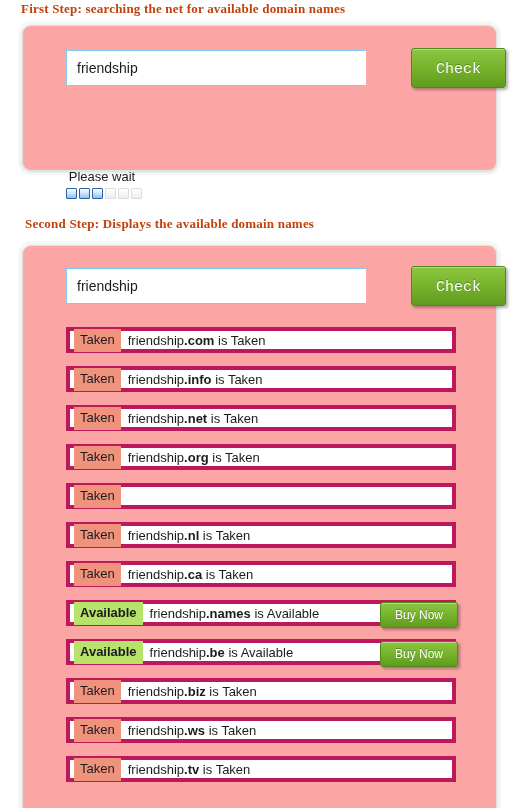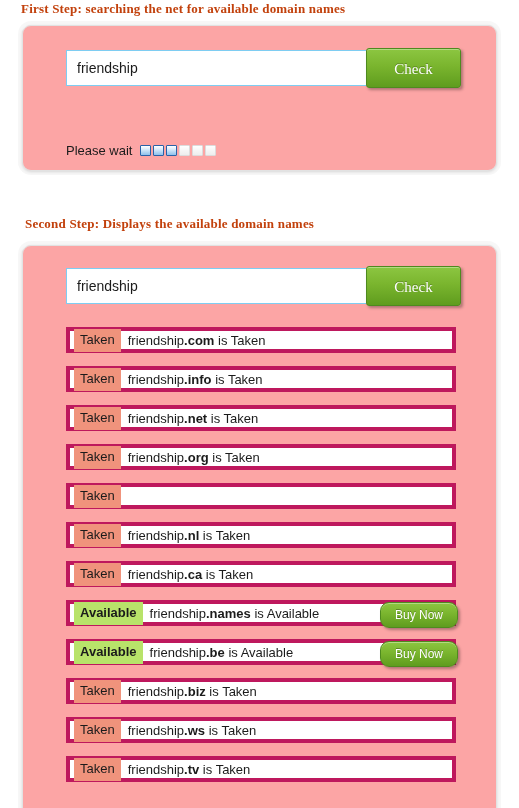--- a/index.html
+++ b/index.html
@@ -73,35 +73,37 @@
 
   .check-button {
     width: 95px;
     height: 40px;
     margin-top: -2px;
     box-sizing: border-box;
     border: 1px solid #4e8a1f;
     border-radius: 3px;
     background: linear-gradient(to bottom, #8cc641 0%, #7ab52e 45%, #5f9c1e 100%);
     color: #ffffff;
-    font-family: Liberation Serif, serif;
+    font-family: Liberation Mono, monospace;
     font-size: 15px;
     text-shadow: 0 -1px 0 rgba(0,0,0,0.28);
     cursor: pointer;
     box-shadow: 2px 2px 3px rgba(0,0,0,0.3), inset 0 1px 0 rgba(255,255,255,0.35);
     padding: 12px;
+    margin-left: 45px;
   }
 
   .wait-line {
     position: absolute;
     left: 43px;
-    top: 117px;
+    top: 143px;
     display: flex;
     align-items: center;
     gap: 4px;
+    flex-direction: column;
   }
   .wait-label {
     font-family: "Liberation Sans", sans-serif;
     font-size: 13px;
     color: #1b1b1b;
     margin-right: 4px;
   }
   .wait-dots { display: flex; gap: 2px; }
   .wait-dot {
     width: 11px;
@@ -159,21 +161,21 @@
   .result-text b { font-weight: bold; text-align: right; }
 
   .buy-button {
     position: absolute;
     right: -6px;
     top: -2px;
     width: 78px;
     height: 26px;
     box-sizing: border-box;
     border: 1px solid #4e8a1f;
-    border-radius: 9px;
+    border-radius: 3px;
     background: linear-gradient(to bottom, #8cc641 0%, #7ab52e 45%, #5f9c1e 100%);
     color: #ffffff;
     font-family: "Liberation Sans", sans-serif;
     font-size: 12px;
     text-shadow: 0 -1px 0 rgba(0,0,0,0.28);
     cursor: pointer;
     box-shadow: 2px 2px 3px rgba(0,0,0,0.3), inset 0 1px 0 rgba(255,255,255,0.35);
     padding: 0;
   }
 </style>

